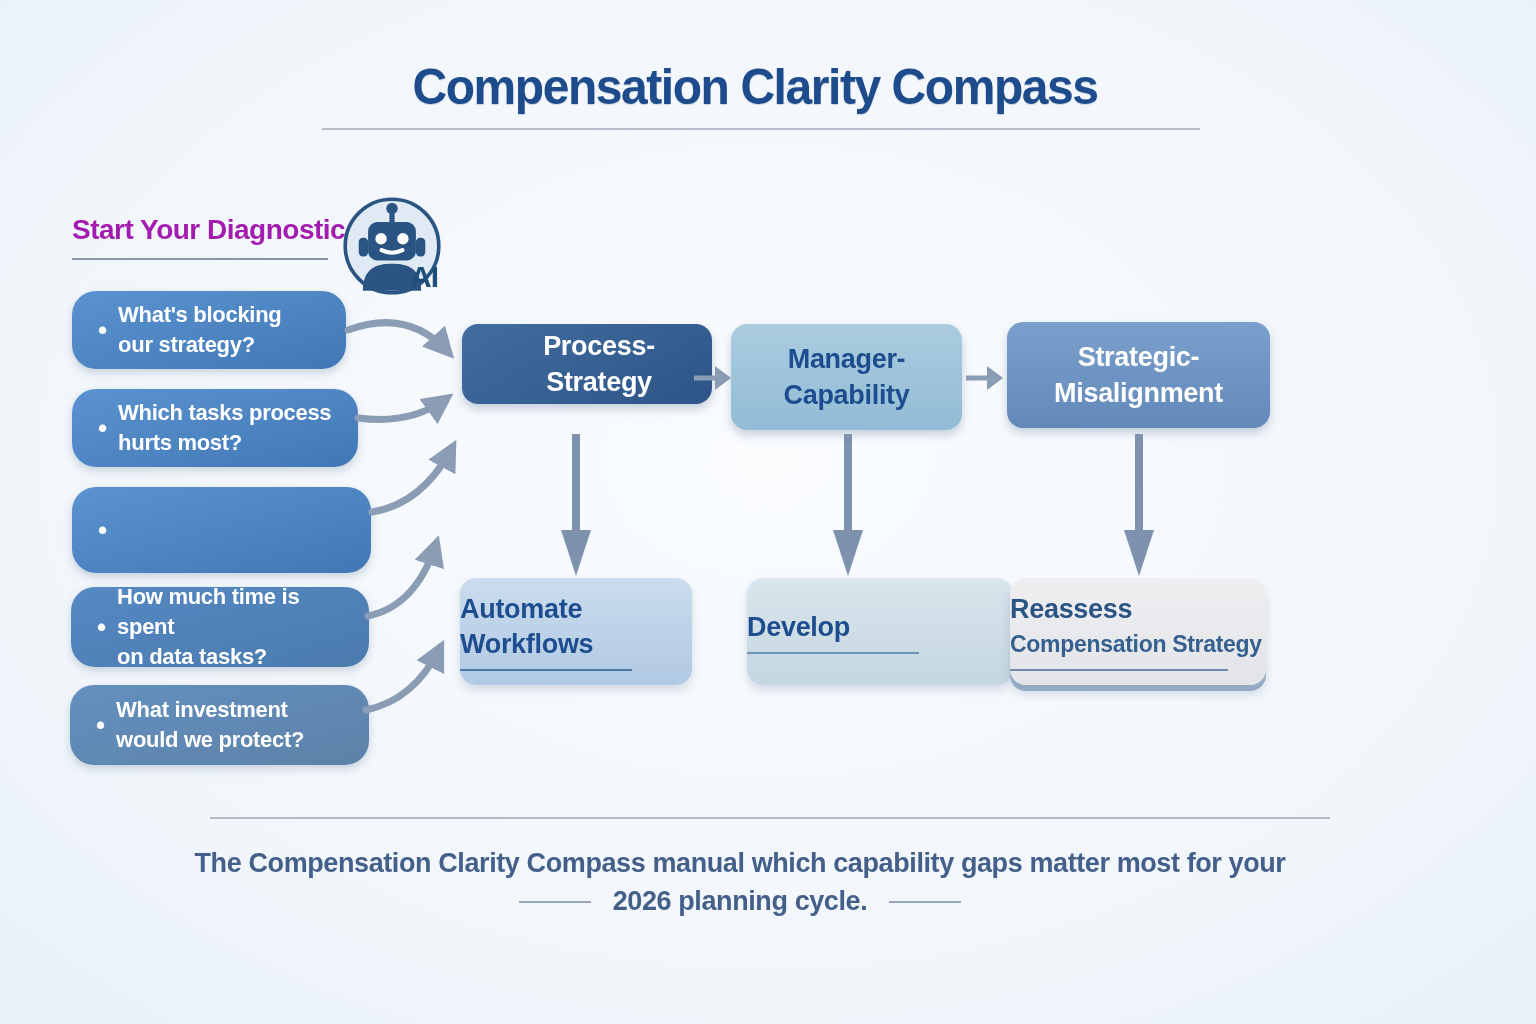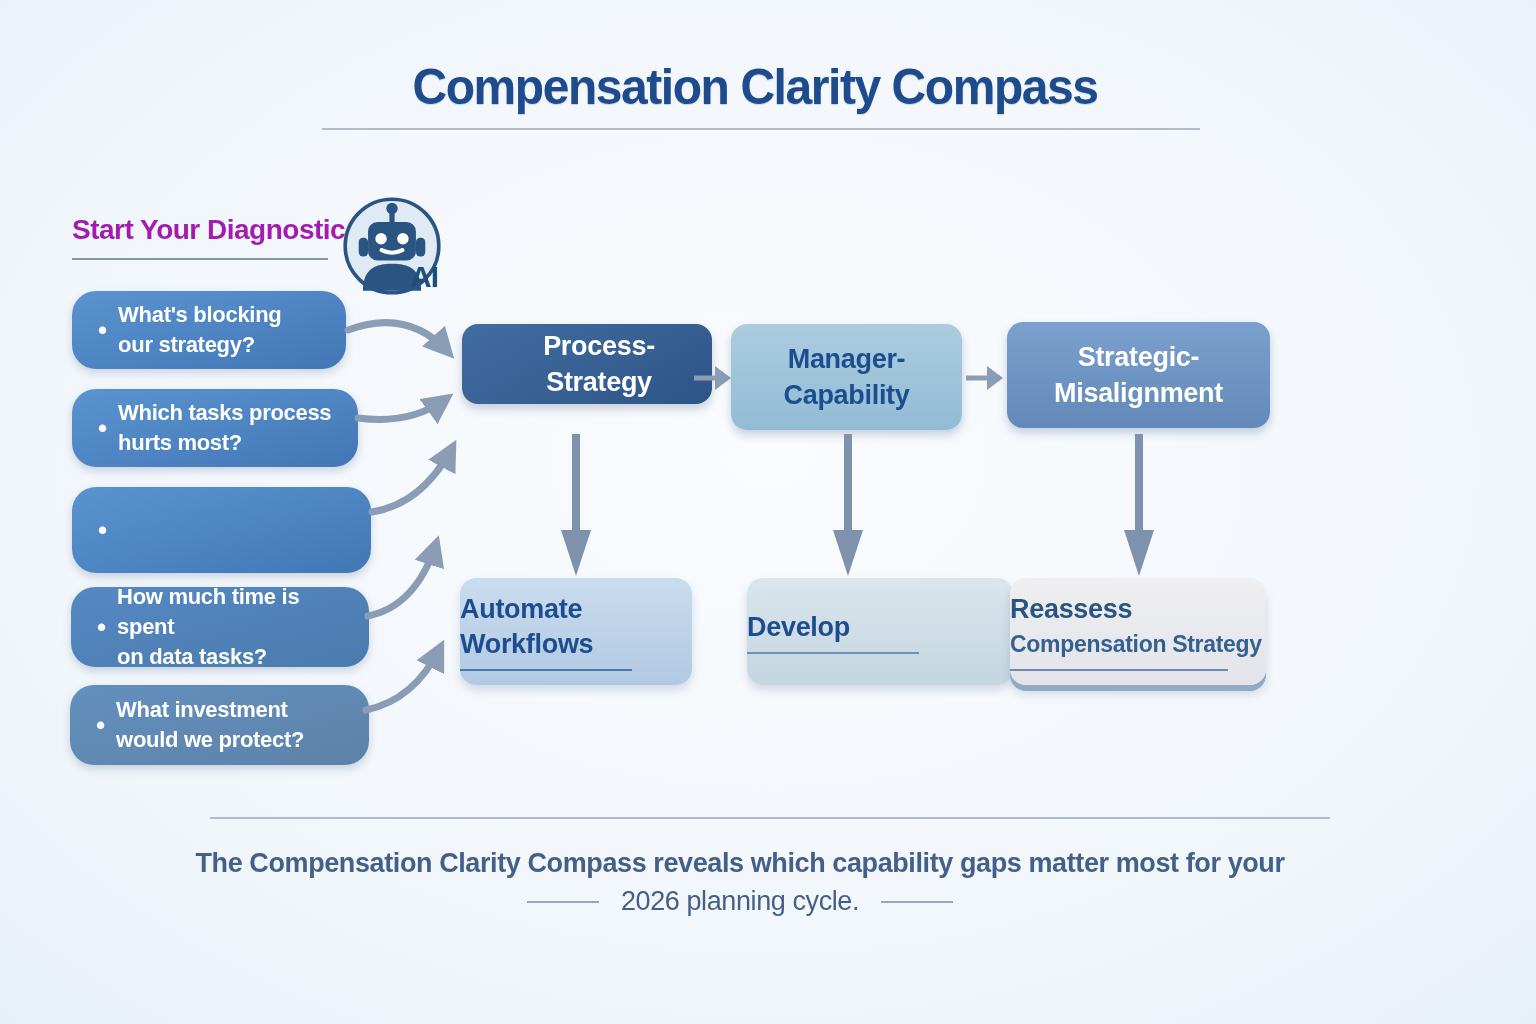--- a/index.html
+++ b/index.html
@@ -86,21 +86,21 @@
   .footer-rule{left:210px; top:817px; width:1120px; height:2px; background:#b2bac6;}
   .caption1{
     left:0; top:848px; width:1480px; text-align:center;
     font-size:27px; font-weight:600; color:#44608a; letter-spacing:-0.4px;
   }
   .caption2-row{
     left:0; top:886px; width:1480px; display:flex;
     align-items:center; justify-content:center; gap:22px;
   }
   .caption2-row .dash{width:72px; height:2px; background:#9aa8ba;}
-  .caption2-row .cap2{font-size:27px; font-weight:400; color:#44608a; letter-spacing:-0.4px;}
+  .caption2-row .cap2{font-size:27px; font-weight:700; color:#44608a; letter-spacing:-0.4px;}
 
   svg{display:block;}
 </style>
 </head>
 <body>
 
 <div class="abs title">Compensation Clarity Compass</div>
 <div class="abs title-rule"></div>
 
 <div class="abs diag-heading">Start Your Diagnostic</div>
@@ -220,18 +220,18 @@
   <div class="line1">Develop</div>
   <div class="act-underline"></div>
 </div>
 <div class="abs act-box act-3">
   <div class="line1">Reassess</div>
   <div class="line2">Compensation Strategy</div>
   <div class="act-underline"></div>
 </div>
 
 <div class="abs footer-rule"></div>
-<div class="abs caption1">The Compensation Clarity Compass reveals which capability gaps matter most for your</div>
+<div class="abs caption1">The Compensation Clarity Compass manual which capability gaps matter most for your</div>
 <div class="abs caption2-row">
   <span class="dash"></span>
   <span class="cap2">2026 planning cycle.</span>
   <span class="dash"></span>
 </div>
 
 </body></html>

